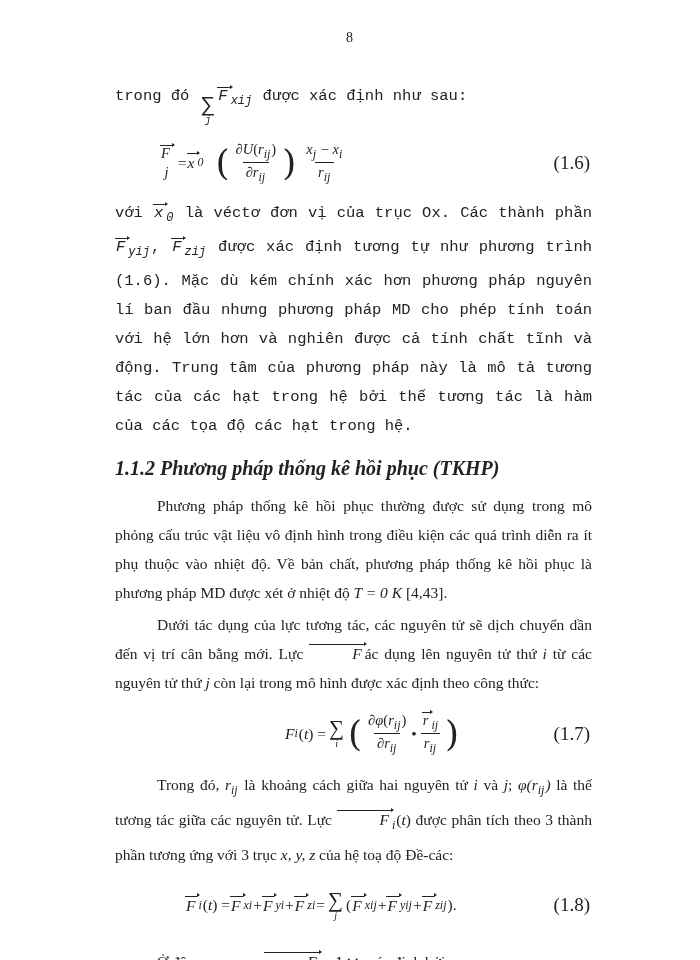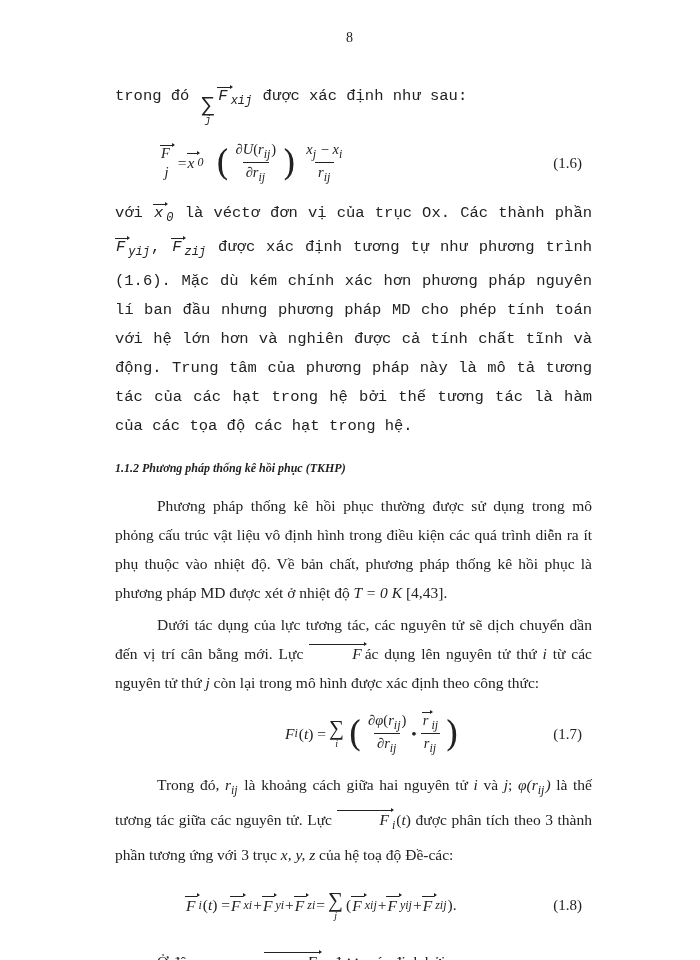--- a/index.html
+++ b/index.html
@@ -13,31 +13,31 @@
   }
   .body{
     padding:36px 108px 0 115px;
   }
   .para{
     margin:0 0 3px 0;font-size:15.5px;line-height:29px;text-align:justify;
   }
   .indent{text-indent:42px;font-family:Liberation Serif, serif;}
   .noindent{text-indent:0;font-family:Liberation Mono, monospace;}
   .heading{
-    margin:14px 0 10px 0;font-size:12px;line-height:26px;
+    margin:14px 0 10px 0;font-size:20px;line-height:26px;
     font-weight:bold;font-style:italic;
   }
   .oday{margin-top:20px;}
   
   .eq{position:relative;margin:14px 0;font-size:15.5px;min-height:44px;display:flex;align-items:center;}
   .eq-body{display:inline-flex;align-items:center;flex-wrap:nowrap;white-space:nowrap;}
   .eq16 .eq-body{margin-left:40px;}
   .eq17 .eq-body{margin-left:170px;}
   .eq18 .eq-body{margin-left:70px;}
-  .eq-num{position:absolute;right:10px;top:50%;transform:translateY(-50%);font-size:15px;}
+  .eq-num{position:absolute;right:2px;top:50%;transform:translateY(-50%);font-size:19px;}
   
   .it{font-style:italic;}
   .vec{position:relative;font-style:italic;display:inline-block;padding:1px 3px 0 1px;line-height:1.1;}
   .vec::before{content:"";position:absolute;top:0;left:0;right:1px;border-top:1px solid #222;}
   .vec::after{content:"";position:absolute;top:-2.5px;right:-2px;width:0;height:0;
     border-left:3px solid #222;border-top:2px solid transparent;border-bottom:2px solid transparent;}
   .sb{font-size:12px;font-style:italic;vertical-align:-4px;margin-right:1px;letter-spacing:0;}
   .sum{display:inline-flex;flex-direction:column;align-items:center;line-height:1;vertical-align:-11px;margin:0 3px;}
   .sum .sig{font-size:21px;font-style:normal;}
   .sum .ss{font-size:10px;font-style:italic;margin-top:0px;}

